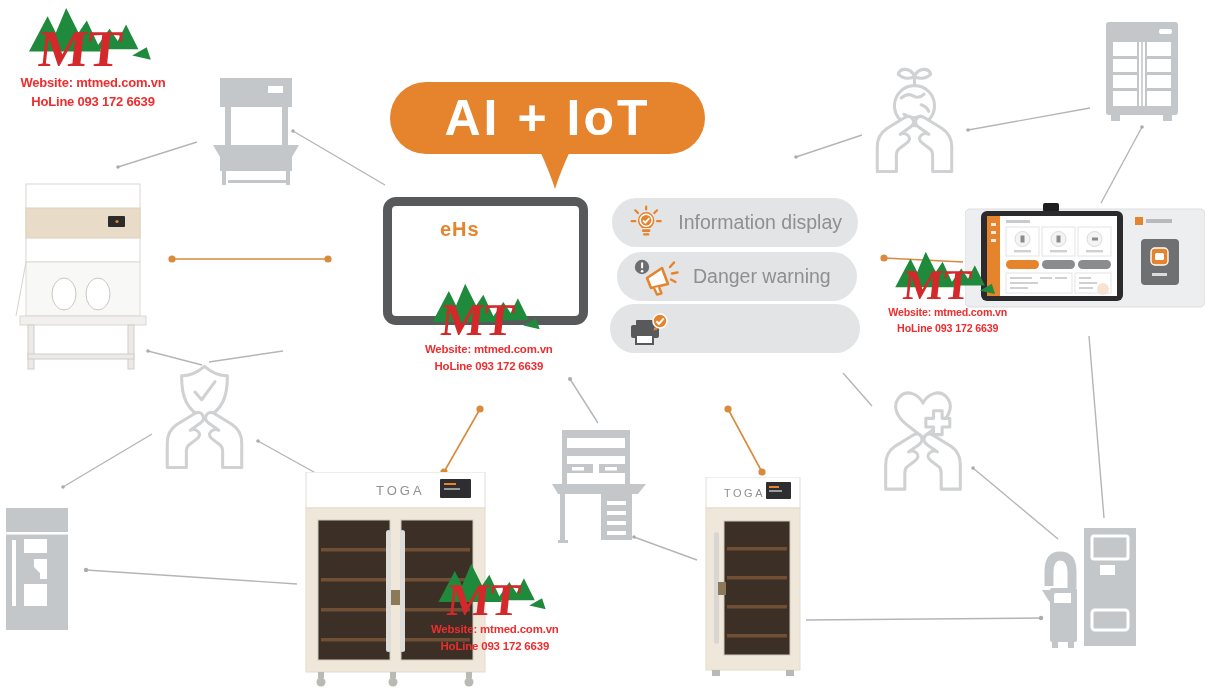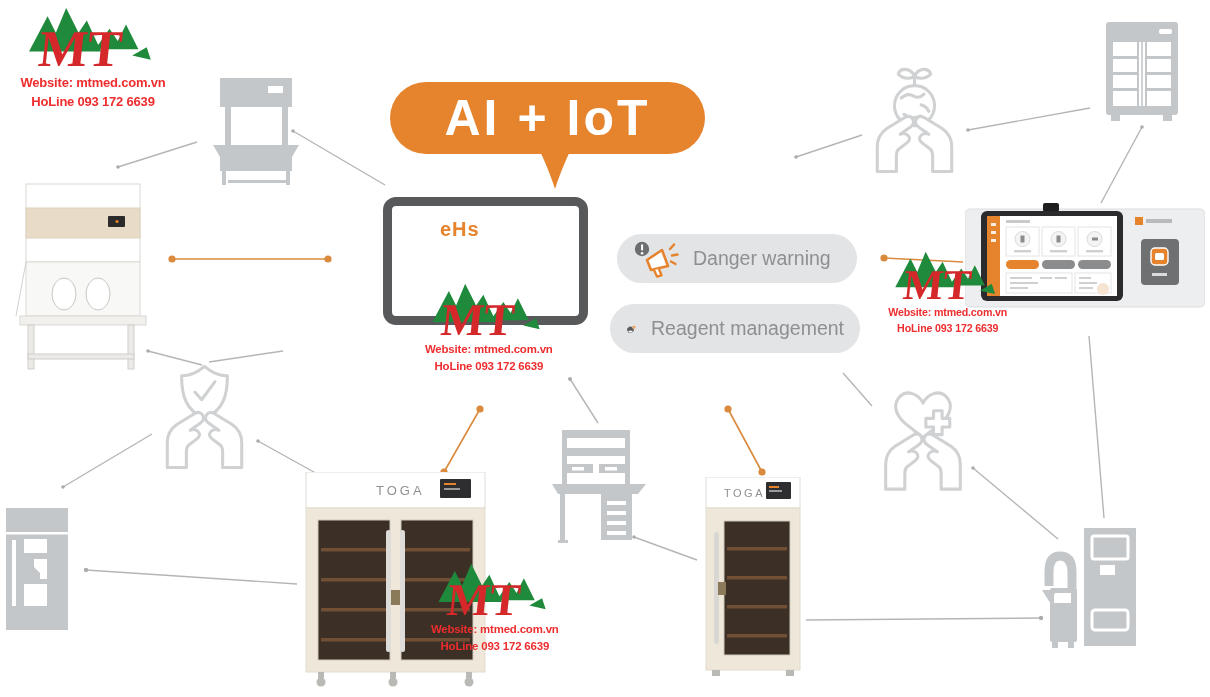--- a/index.html
+++ b/index.html
@@ -97,22 +97,39 @@
   <svg class="bubble-tail" width="34" height="42" viewBox="0 0 34 42">
     <path d="M2,0 Q12,22 17,38 Q22,22 32,0 Z" fill="#E6832D"></path>
   </svg>
 
   <div class="monitor">
     <div class="mon-text">
       <span class="ehs">eHs</span>
     </div>
   </div>
 
-
-  <div class="pill" style="left:617px;top:234px;width:240px;">
+  <div class="pill" style="left:612px;top:198px;width:246px;">
+    <svg width="40" height="40" viewBox="0 0 40 40">
+      <g stroke="#E6832D" stroke-width="2.4" stroke-linecap="round">
+        <line x1="20" y1="2" x2="20" y2="5"></line>
+          <line x1="8" y1="6" x2="11" y2="9"></line>
+        <line x1="32" y1="6" x2="29" y2="9"></line>
+          <line x1="4" y1="18" x2="8" y2="18"></line>
+        <line x1="36" y1="18" x2="32" y2="18"></line>
+      </g>
+      <path d="M20,8 a9,9 0 0 1 9,9 c0,4.5 -2.6,6.3 -4.2,8.6 h-9.6 c-1.6,-2.3 -4.2,-4.1 -4.2,-8.6 a9,9 0 0 1 9,-9 Z" fill="#E6832D"></path>
+      <rect x="15.5" y="27" width="9" height="3" rx="1" fill="#E6832D"></rect>
+      <rect x="16.5" y="31.2" width="7" height="2.6" rx="1.2" fill="#E6832D"></rect>
+      <circle cx="20" cy="17" r="6.6" fill="#E6832D" stroke="#fff" stroke-width="1.6"></circle>
+      <polyline points="16.6,17.2 19,19.6 23.6,14.6" fill="none" stroke="#fff" stroke-width="2"></polyline>
+    </svg>
+    <span class="pill-label">Information display</span>
+  </div>
+
+  <div class="pill" style="left:617px;top:252px;width:240px;">
     <svg width="46" height="40" viewBox="0 0 46 40">
       <path d="M14,21 L29,11 L35,27 L18,31 Z" fill="#fff" stroke="#E6832D" stroke-width="2.6" stroke-linejoin="round"></path>
       <path d="M21,31 l3,6.5 l4.5,-1.2 l-2.6,-6.3" fill="#fff" stroke="#E6832D" stroke-width="2.4" stroke-linejoin="round"></path>
       <g stroke="#E6832D" stroke-width="2.4" stroke-linecap="round">
         <line x1="37" y1="10" x2="41" y2="5.5"></line>
           <line x1="39" y1="16.5" x2="44.5" y2="15.5"></line>
         <line x1="38" y1="22.5" x2="42.5" y2="25"></line>
       </g>
       <circle cx="9" cy="10" r="7.2" fill="#6d6e71"></circle>
       <rect x="8.1" y="5.2" width="2" height="6.2" rx="1" fill="#fff"></rect>
@@ -124,21 +141,20 @@
   <div class="pill" style="left:610px;top:304px;width:250px;">
     <svg width="46" height="40" viewBox="0 0 46 40">
       <rect x="10" y="11" width="18" height="7" rx="1" fill="#58595b"></rect>
       <rect x="5" y="16" width="28" height="13" rx="2" fill="#58595b"></rect>
       <circle cx="29.5" cy="19.5" r="1.1" fill="#fff"></circle>
       <rect x="10" y="26" width="17" height="9" fill="#fff" stroke="#58595b" stroke-width="2"></rect>
       <circle cx="34" cy="12" r="7" fill="#E6832D" stroke="#fff" stroke-width="1.6"></circle>
       <path d="M29.5,18 l-2.6,3.8 l4.8,-1.2 Z" fill="#E6832D"></path>
       <polyline points="30.4,12.2 33,14.8 37.8,9.4" fill="none" stroke="#fff" stroke-width="2.1"></polyline>
     </svg>
-    <span class="pill-label">Reagent management</span>
   </div>
 
   <svg class="equip" style="left:8px;top:178px;" width="150" height="196" viewBox="0 0 150 196">
     <rect x="18" y="6" width="114" height="78" fill="#ffffff" stroke="#d9d7d2"></rect>
     <rect x="18" y="30" width="114" height="30" fill="#E8DCC8" stroke="#ddd2bd"></rect>
     <rect x="100" y="38" width="17" height="11" rx="1" fill="#2b2b2b"></rect>
     <circle cx="109" cy="43.5" r="1.6" fill="#E6832D"></circle>
     <rect x="18" y="84" width="114" height="54" fill="#f8f8f6" stroke="#dcdad6"></rect>
     <line x1="18" y1="84" x2="8" y2="138" stroke="#d4d2ce"></line>
     <ellipse cx="56" cy="116" rx="12" ry="16" fill="#ffffff" stroke="#c9c7c3"></ellipse>

